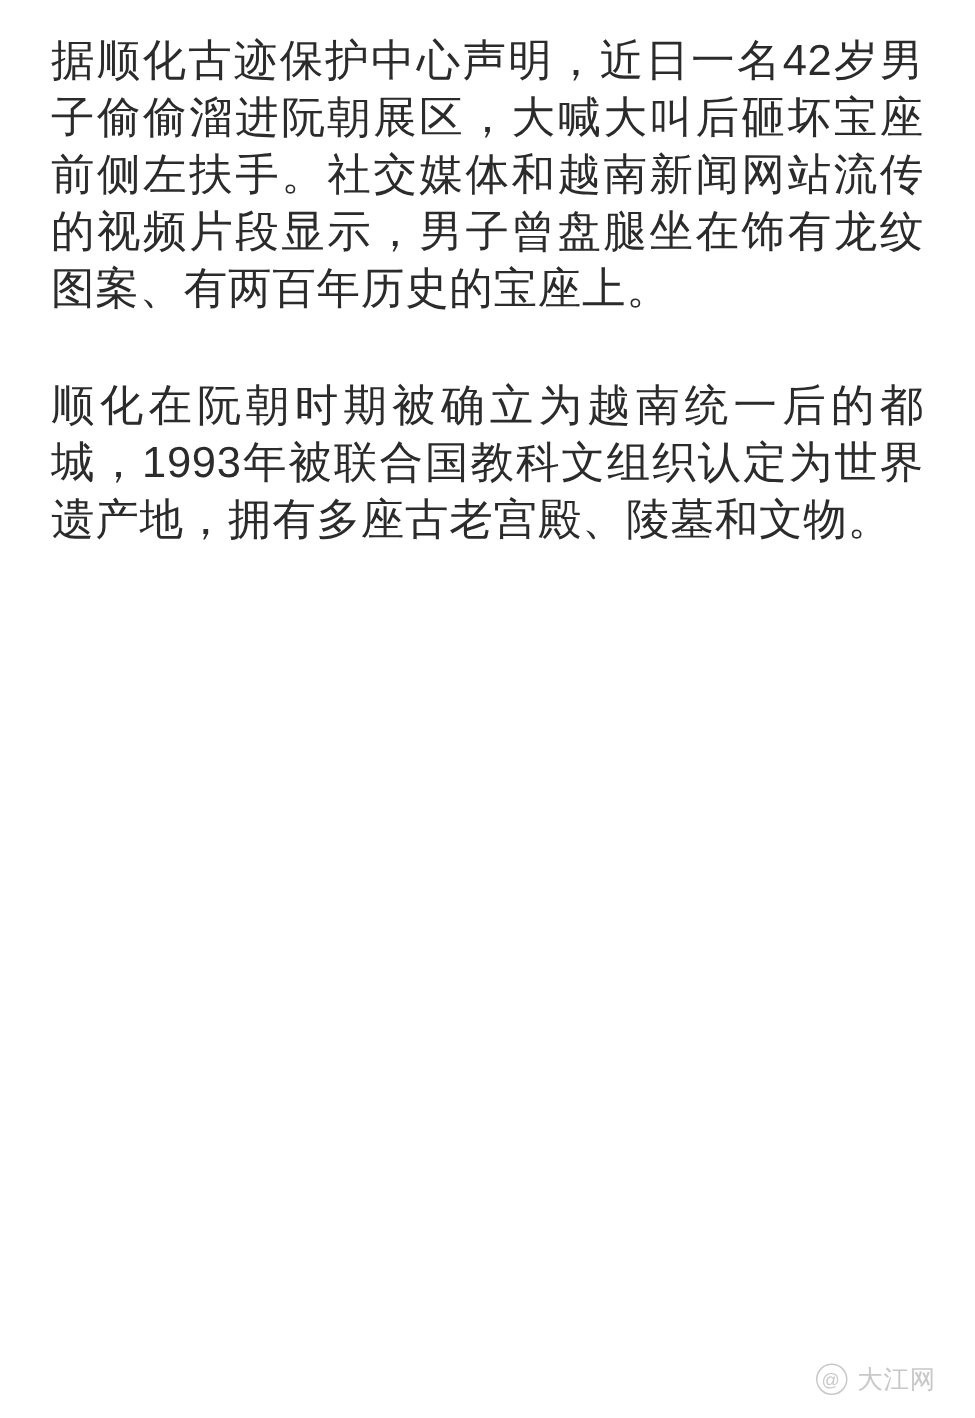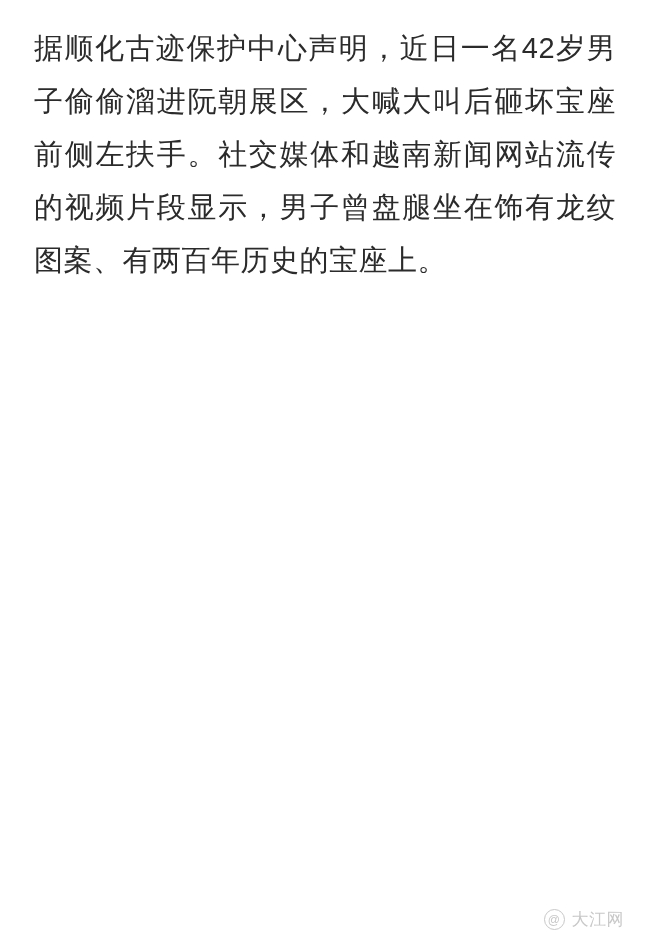--- a/index.html
+++ b/index.html
@@ -17,21 +17,21 @@
   .article {
     box-sizing: border-box;
     width: 650px;
     height: 945px;
     padding: 22px 34px 0 34px;
     background: #ffffff;
   }
   .para {
     color: #2b2b2b;
     font-size: 29px;
-    line-height: 53px;
+    line-height: 38px;
     letter-spacing: 0.5px;
     text-align: justify;
     text-justify: inter-character;
     margin: 0 0 40px 0;
     font-weight: 400;
   }
   .para:last-of-type {
     margin-bottom: 0;
   }
   .watermark {
@@ -59,18 +59,19 @@
   }
   .wm-text {
     white-space: nowrap;
   }
 </style>
 </head>
 <body>
 
 <div class="article">
   <p class="para">据顺化古迹保护中心声明，近日一名42岁男子偷偷溜进阮朝展区，大喊大叫后砸坏宝座前侧左扶手。社交媒体和越南新闻网站流传的视频片段显示，男子曾盘腿坐在饰有龙纹图案、有两百年历史的宝座上。</p>
+  <p class="para">顺化在阮朝时期被确立为越南统一后的都城，1993年被联合国教科文组织认定为世界遗产地，拥有多座古老宫殿、陵墓和文物。</p>
 </div>
 
 <div class="watermark">
   <span class="wm-logo">@</span>
   <span class="wm-text">大江网</span>
 </div>
 
 </body></html>

